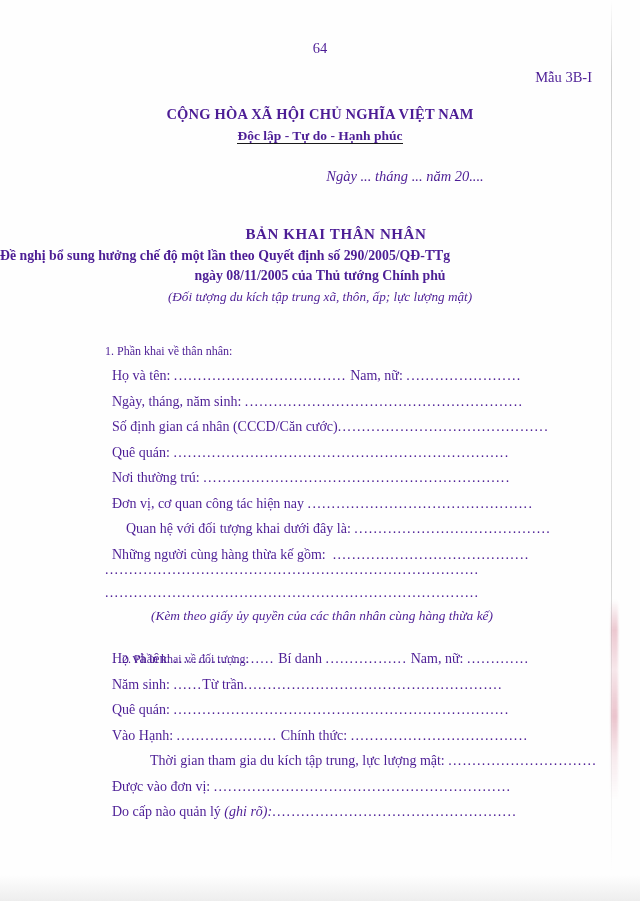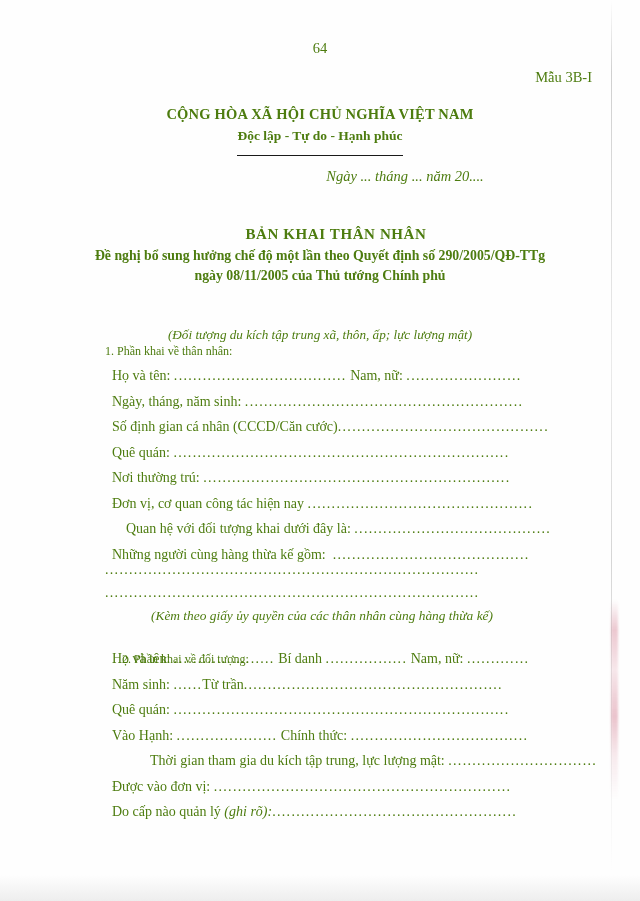--- a/index.html
+++ b/index.html
@@ -8,21 +8,21 @@
     padding: 0;
     background: #ffffff;
   }
   .page {
     position: relative;
     width: 640px;
     height: 901px;
     margin: 0 auto;
     background: #fefefe;
     font-family: "Liberation Serif", "DejaVu Serif", serif;
-    color: #4d7c0f;
+    color: #4c1d95;
     overflow: hidden;
   }
 
   
   .scan-edge-line {
     position: absolute;
     top: 0;
     right: 28px;
     width: 1px;
     height: 901px;
@@ -86,21 +86,21 @@
     position: absolute;
     top: 128px;
     left: 0;
     width: 640px;
     text-align: center;
     font-size: 13.5px;
     font-weight: bold;
   }
   .national-motto span {
     border-bottom: 1px solid #1a1a1a;
-    padding-bottom: 12px;
+    padding-bottom: 0;
   }
 
   .date-line {
     position: absolute;
     top: 168px;
     left: 0;
     width: 640px;
     text-align: center;
     padding-left: 170px;
     box-sizing: border-box;
@@ -116,42 +116,41 @@
     text-align: center;
     font-size: 15px;
     font-weight: bold;
     letter-spacing: .6px;
   }
   .doc-subtitle-1 {
     position: absolute;
     top: 248px;
     left: 0;
     width: 640px;
-    text-align: center;
+    text-align: left;
     font-size: 13.8px;
     font-weight: bold;
   }
   .doc-subtitle-2 {
     position: absolute;
     top: 268px;
     left: 0;
     width: 640px;
     text-align: center;
     font-size: 13.8px;
     font-weight: bold;
   }
   .doc-scope {
     position: absolute;
     top: 289px;
     left: 0;
     width: 640px;
     text-align: center;
     font-size: 13.2px;
     font-style: italic;
-    margin-top: 38px;
   }
 
   .section-heading {
     position: absolute;
     left: 105px;
     font-size: 12px;
     font-weight: normal;
   }
   #section-1-heading { top: 344px; }
   #section-2-heading { top: 652px; margin-left: 17px; }

